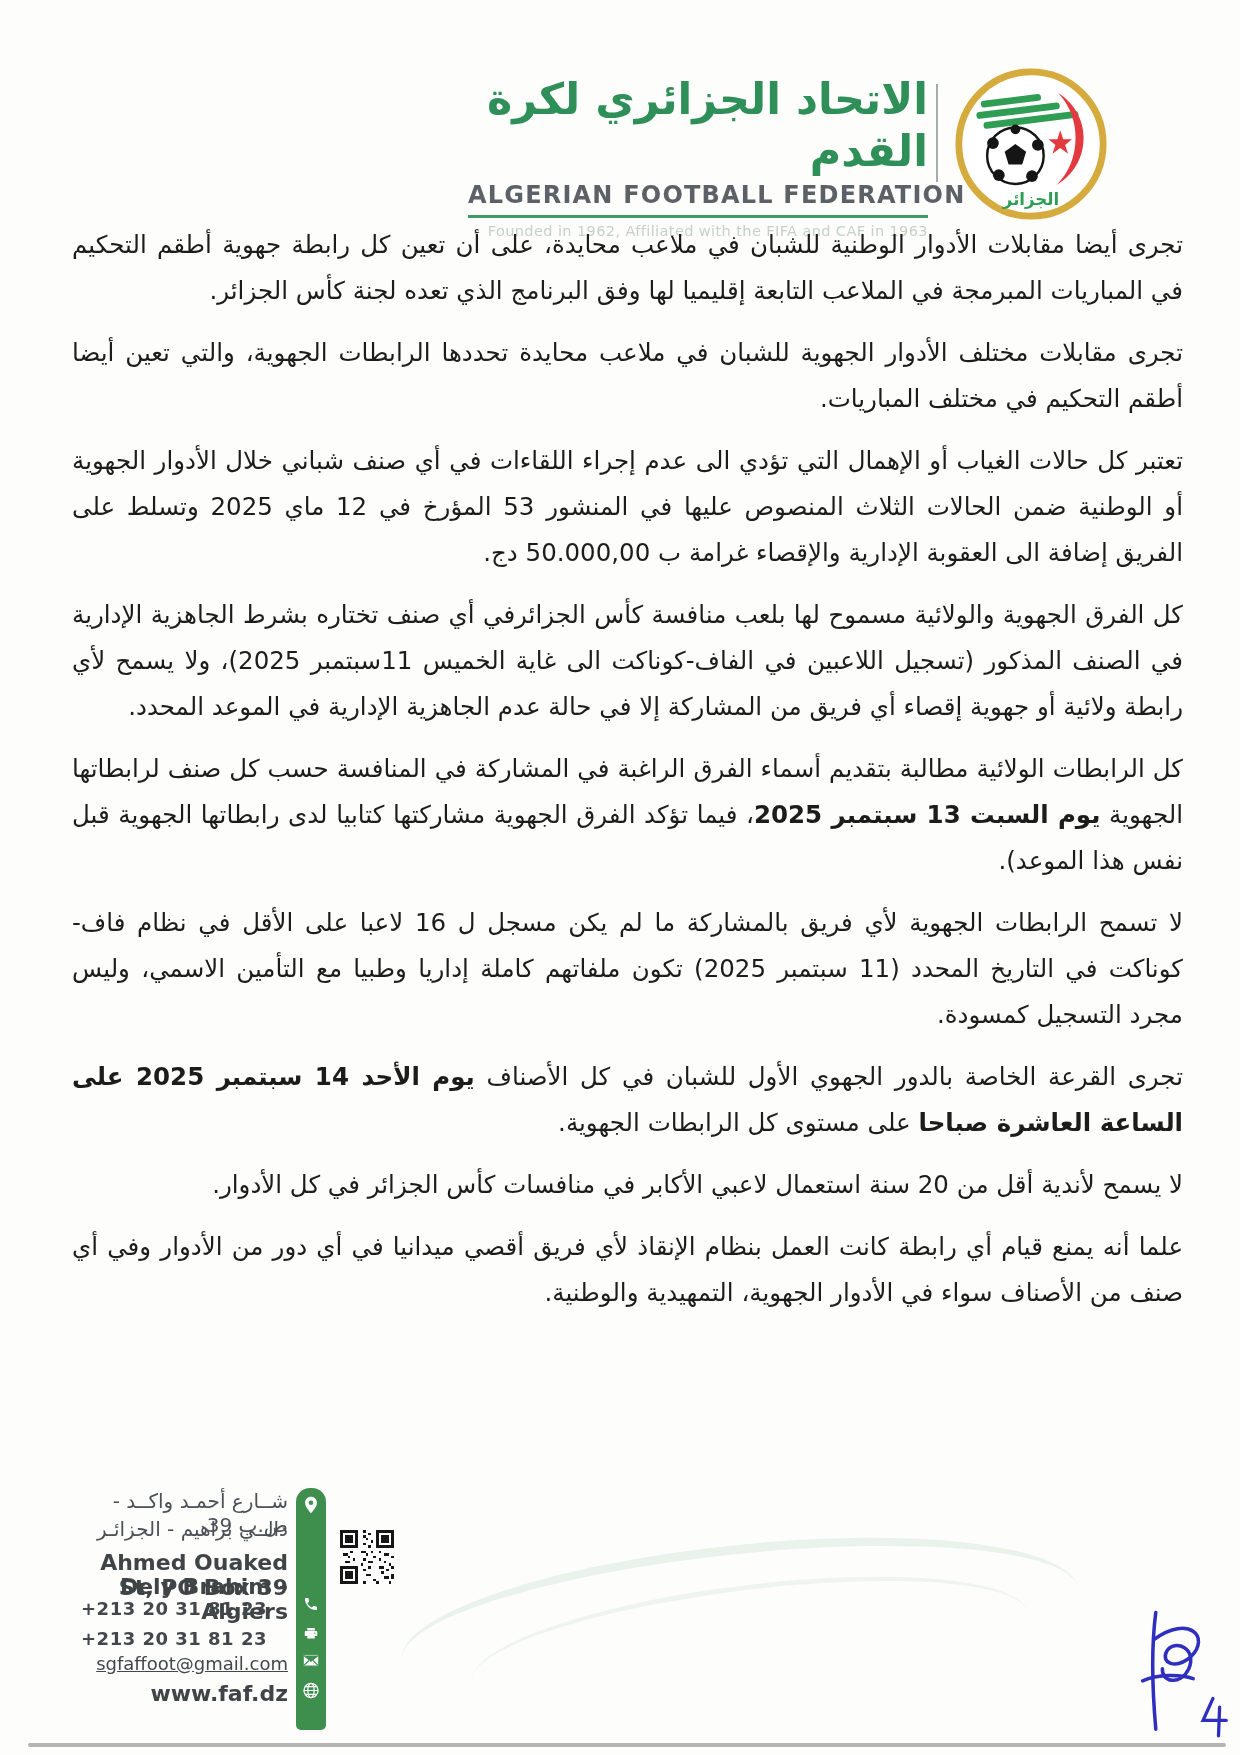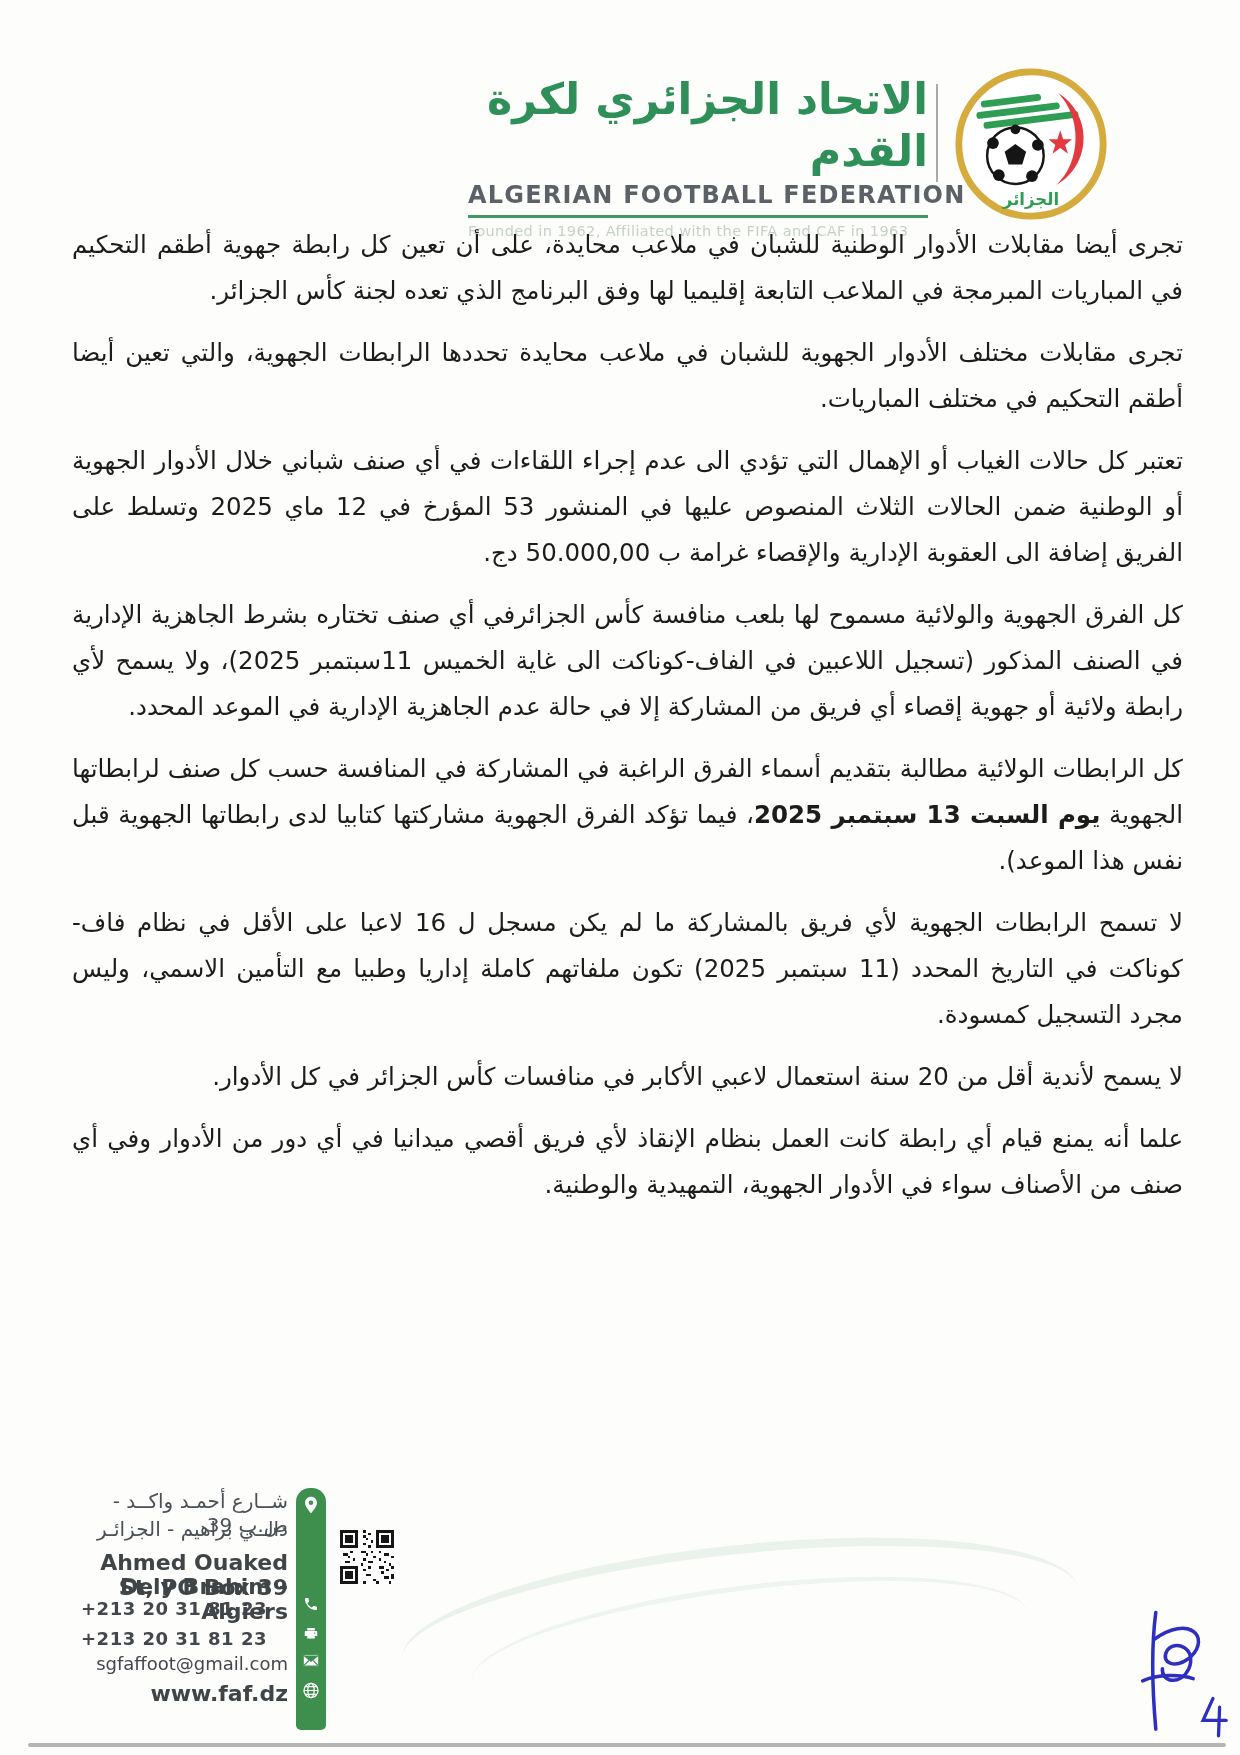--- a/index.html
+++ b/index.html
@@ -1,39 +1,39 @@
 <!DOCTYPE html>
 <html lang="ar"><head>
 <meta charset="utf-8">
 <style>
   html,body{margin:0;padding:0;background:#e9e9e9;}
   .page{position:relative;width:1240px;height:1755px;background:#fdfdfc;margin:0 auto;
         font-family:"DejaVu Sans","Liberation Sans",sans-serif;overflow:hidden;}
 
   
-  .head-text{position:absolute;top:74px;right:312px;width:460px;}
+  .head-text{position:absolute;top:74px;right:312px;width:460px;text-align:right;}
   .title-ar{font-size:43px;font-weight:bold;color:#2f8f58;line-height:1.2;direction:rtl;}
   .title-en{font-size:24px;font-weight:bold;color:#5b6167;letter-spacing:1.2px;margin-top:4px;white-space:nowrap;}
   .head-rule{height:3px;background:#3f9b63;margin:6px 0 5px;}
   .subtitle{font-size:14.5px;color:#c6d1c6;letter-spacing:.4px;white-space:nowrap;}
   .head-vline{position:absolute;left:936px;top:84px;width:2px;height:98px;background:#a6abae;}
   .logo{position:absolute;left:953px;top:66px;width:156px;height:156px;}
 
   
   main{position:absolute;top:222px;left:72px;right:57px;direction:rtl;}
   main p{margin:0 0 16px;font-size:24.5px;line-height:46px;color:#1c1c1c;
          text-align:justify;}
   main p span.b{font-weight:bold;}
 
   
   .contact-line{position:absolute;text-align:right;color:#4a5054;}
   .ar-line{left:60px;width:228px;font-size:20px;direction:rtl;color:#4b5156;}
   .en-line{left:60px;width:228px;font-size:22px;font-weight:bold;color:#3f4447;}
   .num-line{left:60px;width:228px;font-size:18px;font-weight:bold;color:#43474b;letter-spacing:.5px;text-align:center;}
-  .mail-line{left:60px;width:228px;font-size:18px;color:#43474b;}
+  .mail-line{left:60px;width:228px;font-size:18px;color:#43474b;text-decoration:underline;}
   .web-line{left:60px;width:228px;font-size:22px;font-weight:bold;color:#3f4447;}
 
   .icon-bar{position:absolute;left:296px;top:1488px;width:30px;height:242px;
             background:#3e8e4e;border-radius:14px 14px 5px 5px;}
   .icon-bar svg{position:absolute;left:50%;transform:translateX(-50%);}
 
   .qr{position:absolute;left:340px;top:1526px;width:54px;height:62px;}
 
   .wm1,.wm2{position:absolute;border-radius:50%;pointer-events:none;}
   .wm1{left:400px;top:1545px;width:680px;height:150px;border-top:9px solid rgba(110,180,135,.14);transform:rotate(-6deg);}
@@ -79,20 +79,21 @@
     </div>
   </header>
 
   <main id="paragraphs">
       <p><span>تجرى أيضا مقابلات الأدوار الوطنية للشبان في ملاعب محايدة، على أن تعين كل رابطة جهوية أطقم التحكيم في المباريات المبرمجة في الملاعب التابعة إقليميا لها وفق البرنامج الذي تعده لجنة كأس الجزائر.</span></p>
       <p><span>تجرى مقابلات مختلف الأدوار الجهوية للشبان في ملاعب محايدة تحددها الرابطات الجهوية، والتي تعين أيضا أطقم التحكيم في مختلف المباريات.</span></p>
       <p><span>تعتبر كل حالات الغياب أو الإهمال التي تؤدي الى عدم إجراء اللقاءات  في أي صنف شباني خلال الأدوار الجهوية أو الوطنية ضمن الحالات الثلاث المنصوص عليها في المنشور 53 المؤرخ في 12 ماي 2025 وتسلط على الفريق إضافة الى العقوبة الإدارية والإقصاء غرامة ب 50.000,00 دج.</span></p>
       <p><span>كل الفرق الجهوية والولائية مسموح لها بلعب منافسة كأس الجزائرفي أي صنف تختاره بشرط الجاهزية الإدارية في الصنف المذكور (تسجيل اللاعبين في الفاف-كوناكت الى غاية الخميس 11سبتمبر 2025)، ولا يسمح لأي رابطة ولائية أو جهوية إقصاء أي فريق من المشاركة إلا في حالة عدم الجاهزية الإدارية في الموعد المحدد.</span></p>
       <p><span>كل الرابطات الولائية مطالبة بتقديم أسماء الفرق الراغبة في المشاركة في المنافسة حسب كل صنف لرابطاتها الجهوية  </span><span class="b">يوم السبت 13 سبتمبر 2025</span><span>، فيما تؤكد الفرق الجهوية مشاركتها كتابيا لدى رابطاتها الجهوية قبل نفس هذا الموعد).</span></p>
       <p><span>لا تسمح الرابطات الجهوية لأي فريق بالمشاركة ما لم يكن مسجل ل 16 لاعبا على الأقل في نظام فاف-كوناكت في التاريخ المحدد (11 سبتمبر 2025) تكون ملفاتهم كاملة إداريا وطبيا مع التأمين الاسمي، وليس مجرد التسجيل كمسودة.</span></p>
+      <p><span>تجرى القرعة الخاصة بالدور الجهوي الأول للشبان في كل الأصناف </span><span class="b">يوم الأحد 14 سبتمبر 2025 على الساعة العاشرة صباحا</span><span> على مستوى كل الرابطات الجهوية.</span></p>
       <p><span>لا يسمح لأندية أقل من 20 سنة استعمال لاعبي الأكابر في منافسات كأس الجزائر في كل الأدوار.</span></p>
       <p><span>علما أنه يمنع قيام أي رابطة كانت العمل بنظام الإنقاذ لأي فريق أقصي ميدانيا في أي دور من الأدوار وفي أي صنف من الأصناف سواء في الأدوار الجهوية، التمهيدية والوطنية.</span></p>
     </main>
 
   <footer>
     <div class="contact-line ar-line" style="top:1489px">شــارع أحمـد واكــد - ص.ب 39</div>
     <div class="contact-line ar-line" style="top:1517px">دالــي براهيم - الجزائـر</div>
     <div class="contact-line en-line" style="top:1550px">Ahmed Ouaked St, PO Box 39</div>
     <div class="contact-line en-line" style="top:1574px">Dely Brahim - Algiers</div>
     <div class="contact-line num-line" style="top:1598px">+213  20 31 81 23</div>

